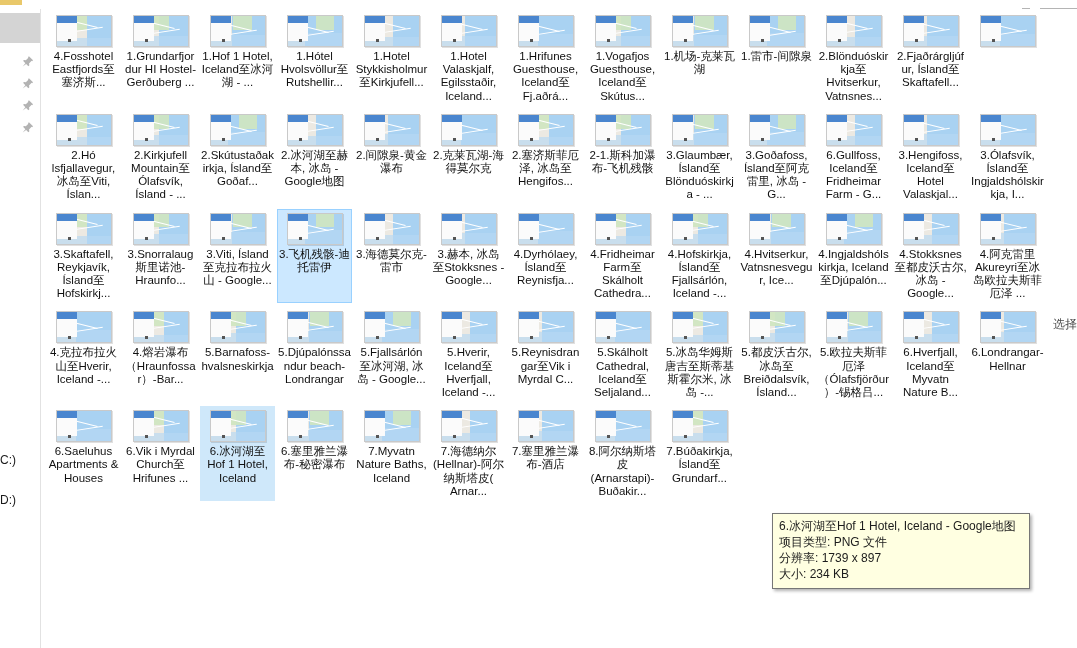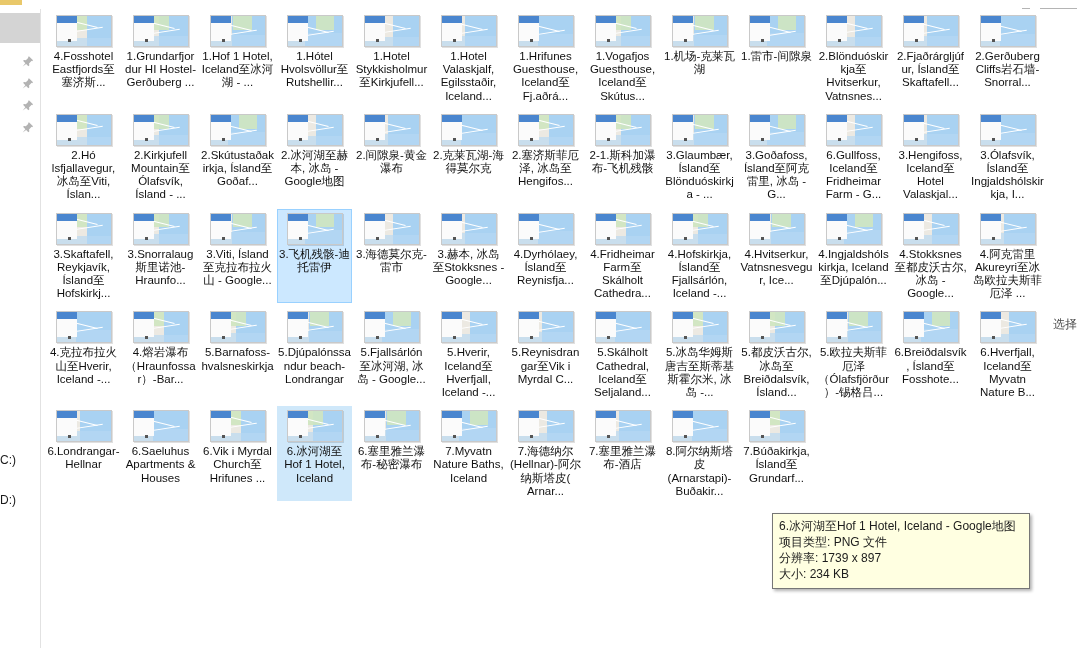--- a/index.html
+++ b/index.html
@@ -414,21 +414,20 @@
         <div class="tile">
           <div class="thumb">
             <div class="water" style="width:64%"></div>
             <div class="water2" style="height:41%"></div>
             <div class="road2" style="top:37%"></div>
             <div class="road" style="top:58%"></div>
             <div class="titlebar"></div>
             <div class="panel"></div>
             <div class="marker"></div>
           </div>
-          <div class="label">2.Gerðuberg Cliffs岩石墙-Snorral...</div>
         </div>
         <div class="tile">
           <div class="thumb">
             <div class="water" style="width:44%"></div>
             <div class="land" style="left:22%"></div>
             <div class="water2" style="height:26%"></div>
             <div class="road2" style="top:22%"></div>
             <div class="road" style="top:48%"></div>
             <div class="titlebar"></div>
             <div class="panel"></div>
@@ -881,33 +880,20 @@
             <div class="water" style="width:60%"></div>
             <div class="land" style="left:42%"></div>
             <div class="water2" style="height:38%"></div>
             <div class="road2" style="top:34%"></div>
             <div class="road" style="top:56%"></div>
             <div class="titlebar"></div>
             <div class="panel"></div>
             <div class="marker"></div>
           </div>
           <div class="label">5.欧拉夫斯菲厄泽（Ólafsfjörður）-锡格吕...</div>
-        </div>
-        <div class="tile">
-          <div class="thumb">
-            <div class="water" style="width:68%"></div>
-            <div class="land" style="left:52%"></div>
-            <div class="water2" style="height:44%"></div>
-            <div class="road2" style="top:40%"></div>
-            <div class="road" style="top:60%"></div>
-            <div class="titlebar"></div>
-            <div class="panel"></div>
-            <div class="marker"></div>
-          </div>
-          <div class="label">6.Breiðdalsvík, Ísland至Fosshote...</div>
         </div>
         <div class="tile">
           <div class="thumb">
             <div class="water" style="width:48%"></div>
             <div class="water2" style="height:29%"></div>
             <div class="road2" style="top:25%"></div>
             <div class="road" style="top:50%"></div>
             <div class="titlebar"></div>
             <div class="panel"></div>
             <div class="marker"></div>

